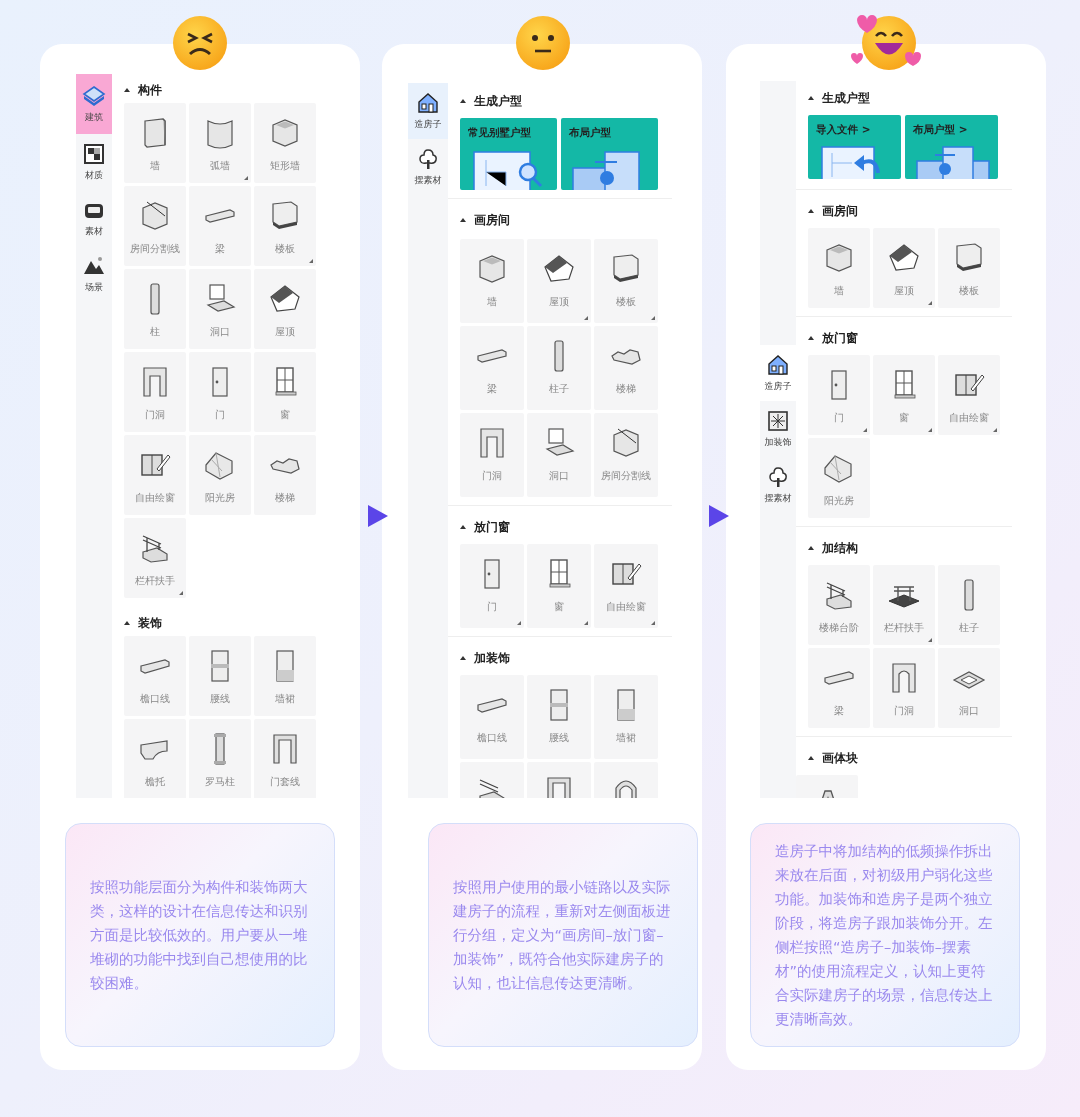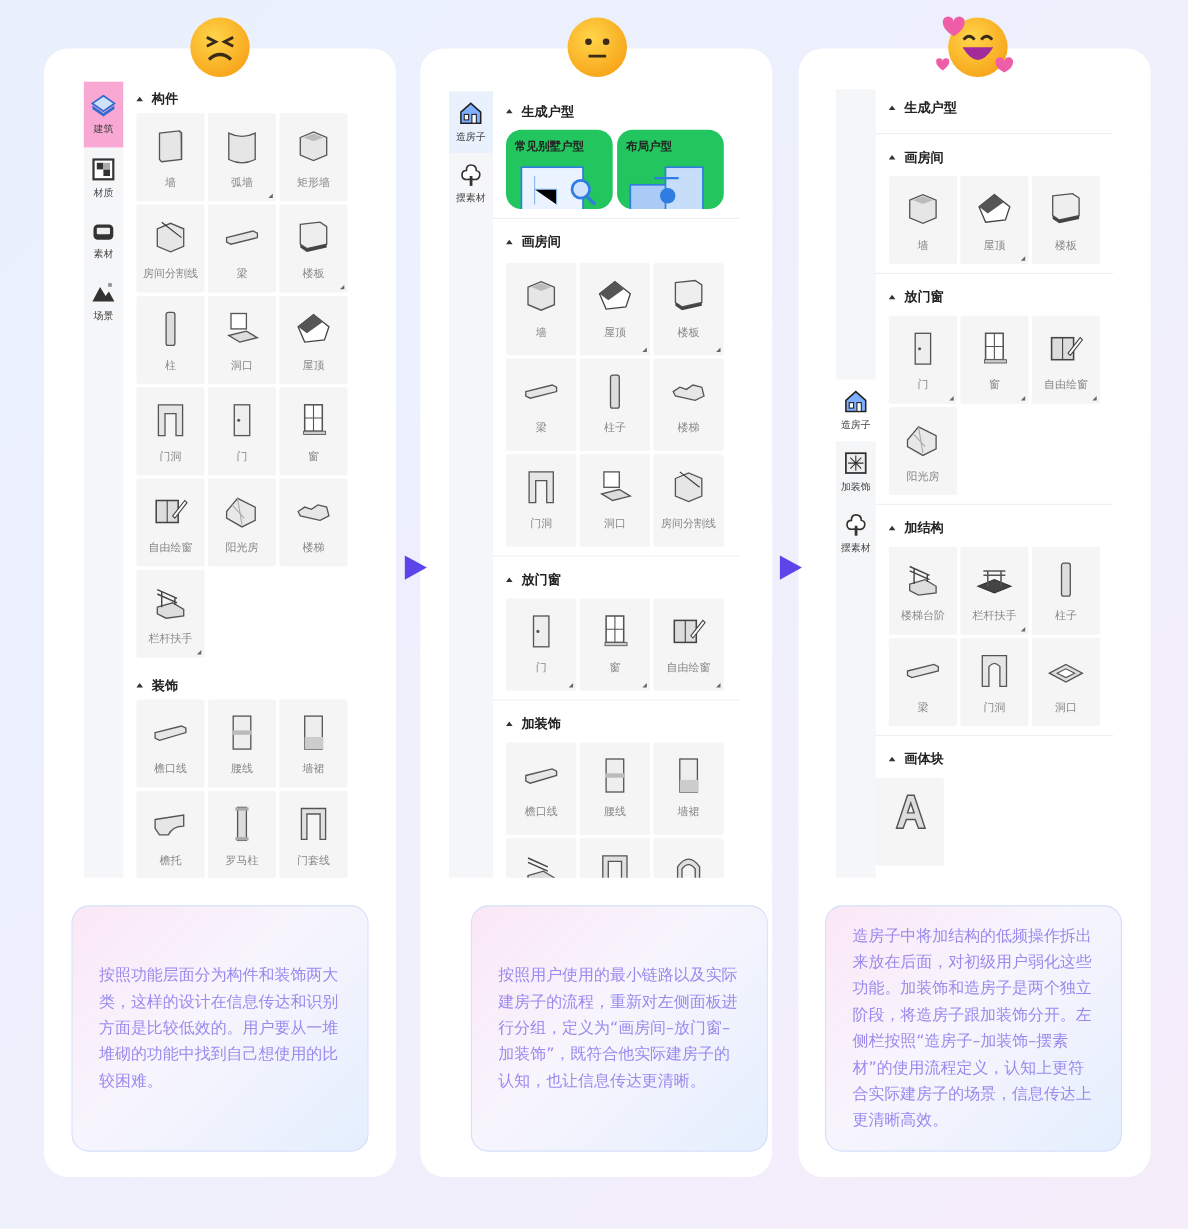--- a/index.html
+++ b/index.html
@@ -14,21 +14,21 @@
 .side-item.active{background:#e8f1fc}
 .side-ico{width:24px;height:24px;margin-bottom:3px}
 .sec-title{font-size:12px;font-weight:bold;color:#222;display:flex;align-items:center;height:26px}
 .sec-title:before{content:"";display:inline-block;width:0;height:0;border-left:3px solid transparent;border-right:3px solid transparent;border-bottom:4px solid #333;margin-right:8px}
 .grid{display:grid;grid-template-columns:repeat(3,62px);gap:3px}
 .tile{width:62px;height:80px;background:#f5f5f6;border-radius:2px;position:relative;display:flex;flex-direction:column;align-items:center;cursor:pointer}
 .tile .ico{width:36px;height:36px;margin-top:12px}
 .tile .lbl{font-size:10px;color:#888;margin-top:8px;white-space:nowrap}
 .tile .corner{position:absolute;right:3px;bottom:3px;width:0;height:0;border-left:4px solid transparent;border-bottom:4px solid #666}
 .gen-row{display:flex;gap:4px}
-.gen{width:97px;height:72px;background:#22c55e;border-radius:14px;position:relative;overflow:hidden;cursor:pointer}
+.gen{width:97px;height:72px;background:#14b8a6;border-radius:2px;position:relative;overflow:hidden;cursor:pointer}
 .gen .gl{font-size:10.5px;font-weight:bold;color:#222;position:absolute;left:8px;top:8px;white-space:nowrap}
 .gen svg{position:absolute;left:10px;bottom:0}
 .divider{height:1px;background:#eee;margin:8px 0}
 .note{position:absolute;top:823px;width:270px;height:224px;border-radius:16px;border:1px solid #d4defa;background:linear-gradient(135deg,#fbe7f6 0%,#f7f5fd 45%,#e4effe 100%);display:flex;align-items:center;padding:16px 24px}
 .note p{font-size:14.5px;line-height:24px;color:#9a89ee;text-align:left}
 </style>
 </head>
 <body>
 
 <div class="card" style="left:40px"></div>
@@ -468,20 +468,40 @@
       <svg class="side-ico" viewBox="0 0 24 24">
           <path d="M12 3 Q17 3 17 8 Q21 9 20 13 Q19 17 14 16 L10 16 Q4 17 4 12 Q4 8 8 8 Q8 3 12 3Z" fill="#fff" stroke="#333" stroke-width="1.5"></path>
           <rect x="11" y="13" width="2.5" height="9" fill="#333"></rect>
         </svg>
       <span>摆素材</span>
     </div>
   </div>
 
   <div style="position:absolute;left:48px;top:4px">
     <div class="sec-title">生成户型</div>
+    <div class="gen-row" style="margin-top:4px">
+      <div class="gen" style="width:93px;height:64px">
+        <span class="gl">导入文件 &gt;</span>
+        <svg width="80" height="36">
+            <rect x="4" y="4" width="52" height="40" fill="#eaf3ff" stroke="#2f7de1" stroke-width="1.5"></rect>
+            <path d="M14 10 L14 34 M14 20 L34 20" stroke="#8ab6f0"></path>
+            <path d="M44 20 Q58 14 60 30" stroke="#2f7de1" stroke-width="4" fill="none"></path>
+            <path d="M36 20 L46 12 L46 28Z" fill="#2f7de1"></path>
+          </svg>
+      </div>
+      <div class="gen" style="width:93px;height:64px">
+        <span class="gl">布局户型 &gt;</span>
+        <svg width="80" height="36">
+            <rect x="2" y="18" width="72" height="30" fill="#a9cbf5" stroke="#2f7de1" stroke-width="1.5"></rect>
+            <rect x="28" y="4" width="30" height="40" fill="#c7defa" stroke="#2f7de1" stroke-width="1.5"></rect>
+            <path d="M20 12 L40 12" stroke="#2f7de1" stroke-width="2"></path>
+            <circle cx="30" cy="26" r="6" fill="#2f7de1"></circle>
+          </svg>
+      </div>
+    </div>
     <div class="divider" style="margin-left:-12px;width:216px;margin-top:10px"></div>
 
     <div class="sec-title">画房间</div>
     <div class="grid" style="margin-top:4px">
       <div class="tile">
           <svg class="ico" viewBox="0 0 36 36">
             <path d="M6 10 L18 5 L30 10 L30 26 L18 31 L6 26Z" fill="#e6e6e6" stroke="#555" stroke-width="1.2"></path>
             <path d="M9 10 L18 6.5 L27 10 L18 13.5Z" fill="#bbb"></path>
           </svg>
           <span class="lbl">墙</span>

